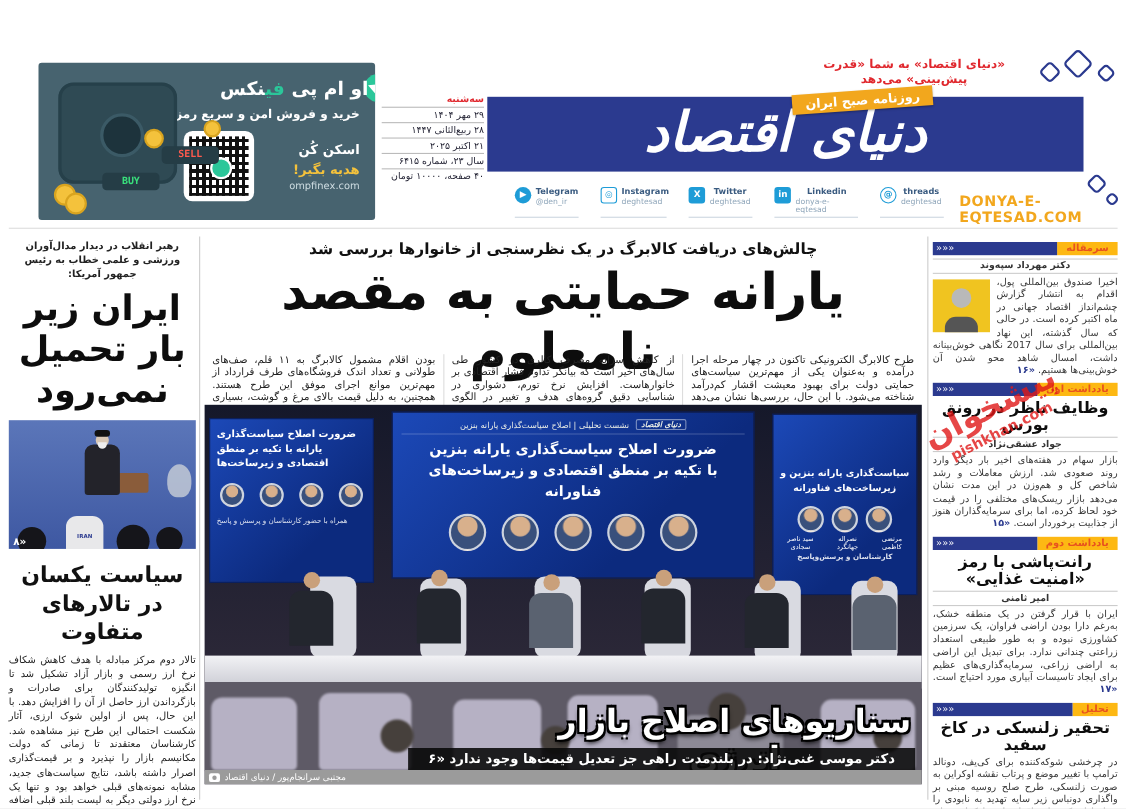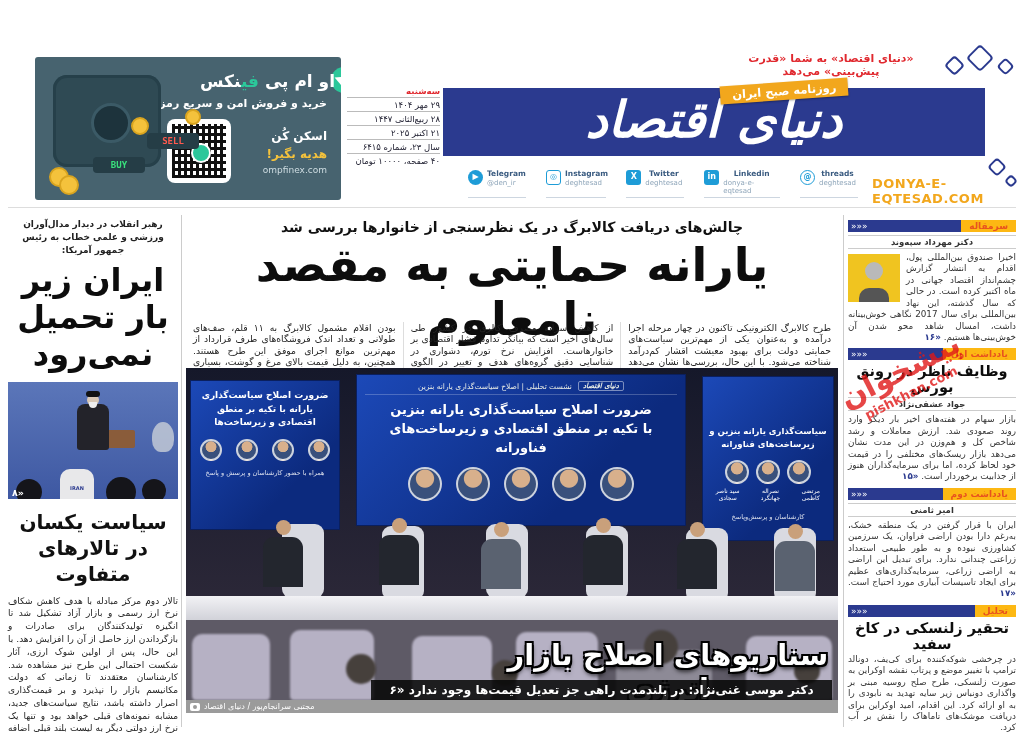--- a/index.html
+++ b/index.html
@@ -100,30 +100,30 @@
   .scr-c { left:170px; top:6px; width:330px; height:152px; padding:6px 8px; text-align:center; }
   .scr-c .shead { font-size:7.5px; color:#ffe; opacity:.9; border-bottom:1px solid rgba(255,255,255,.25);
                   padding-bottom:3px; display:flex; justify-content:center; gap:6px; align-items:center;}
   .scr-c .shead .mini { font-style:italic; font-weight:bold; border:1px solid rgba(255,255,255,.5);
                   padding:0 4px; border-radius:2px; font-size:7px; }
   .scr-c .stitle { font-size:13px; font-weight:bold; margin-top:6px; line-height:1.45; }
   .faces { display:flex; justify-content:center; gap:14px; margin-top:9px; }
   .face { width:34px; height:34px; border-radius:50%;
           background:radial-gradient(circle at 50% 32%, #d8b08c 34%, #39507c 38%);
           border:2px solid rgba(255,255,255,.75); }
-  .scr-l { left:4px; top:12px; width:150px; height:150px; padding:8px 6px; text-align:center; }
+  .scr-l { left:4px; top:12px; width:150px; height:150px; padding:8px 6px; text-align:left; }
   .scr-l .stitle { font-size:9px; font-weight:bold; line-height:1.5; }
   .scr-l .faces .face { width:22px; height:22px; }
   .scr-l .snote { font-size:6.5px; margin-top:8px; opacity:.85; }
   .scr-r { left:516px; top:8px; width:132px; height:165px; padding:8px 5px; text-align:center; }
   .scr-r .stitle { font-size:8.5px; font-weight:bold; line-height:1.5;margin-top:40px; }
   .scr-r .faces { gap:7px; }
   .scr-r .faces .face { width:24px; height:24px; }
   .scr-r .names { display:flex; justify-content:center; gap:6px; font-size:6px; margin-top:3px; }
-  .scr-r .snote { font-size:6.5px; margin-top:12px; opacity:.85; }
+  .scr-r .snote { font-size:6.5px; margin-top:1px; opacity:.85;font-weight:bold; }
 
   .chair-w { position:absolute; width:42px; height:74px; background:#d9dae1; border-radius:9px; }
   .person { position:absolute; width:46px; text-align:center; }
   .person .head { width:15px; height:15px; border-radius:50%; background:#c9a07b; margin:0 auto; }
   .person .torso { width:40px; height:50px; background:#23262e; border-radius:11px 11px 0 0;
                    margin:2px auto 0; }
   .person.lt .torso { background:#5a6270; }
   .ptable { position:absolute; left:0; right:0; top:228px; height:30px;
             background:linear-gradient(#f2f2f5,#c9cad2); }
   .aud { position:absolute; left:0; right:0; top:252px; height:81px; background:#5e5a66; }
@@ -463,20 +463,21 @@
       <div class="sec-title">وظایف ناظر در رونق بورس</div>
       <div class="sec-author">جواد عشقی‌نژاد</div>
       <div class="sec-body"><span>بازار سهام در هفته‌های اخیر بار دیگر وارد روند صعودی شد. ارزش معاملات و رشد شاخص کل و هم‌وزن در این مدت نشان می‌دهد بازار ریسک‌های مختلفی را در قیمت خود لحاظ کرده، اما برای سرمایه‌گذاران هنوز از جذابیت برخوردار است.</span> <span class="pref">«۱۵</span></div>
     </div>
 
     <div>
       <div class="secrow">
           <span class="sectag">یادداشت دوم</span>
           <span class="secbar">«««</span>
         </div>
+      <div class="sec-title">رانت‌پاشی با رمز «امنیت غذایی»</div>
       <div class="sec-author">امیر ثامنی</div>
       <div class="sec-body"><span>ایران با قرار گرفتن در یک منطقه خشک، به‌رغم دارا بودن اراضی فراوان، یک سرزمین کشاورزی نبوده و به طور طبیعی استعداد زراعتی چندانی ندارد. برای تبدیل این اراضی به اراضی زراعی، سرمایه‌گذاری‌های عظیم برای ایجاد تاسیسات آبیاری مورد احتیاج است.</span> <span class="pref">«۱۷</span></div>
     </div>
 
     <div>
       <div class="secrow">
           <span class="sectag">تحلیل</span>
           <span class="secbar">«««</span>
         </div>
       <div class="sec-title">تحقیر زلنسکی در کاخ سفید</div>

